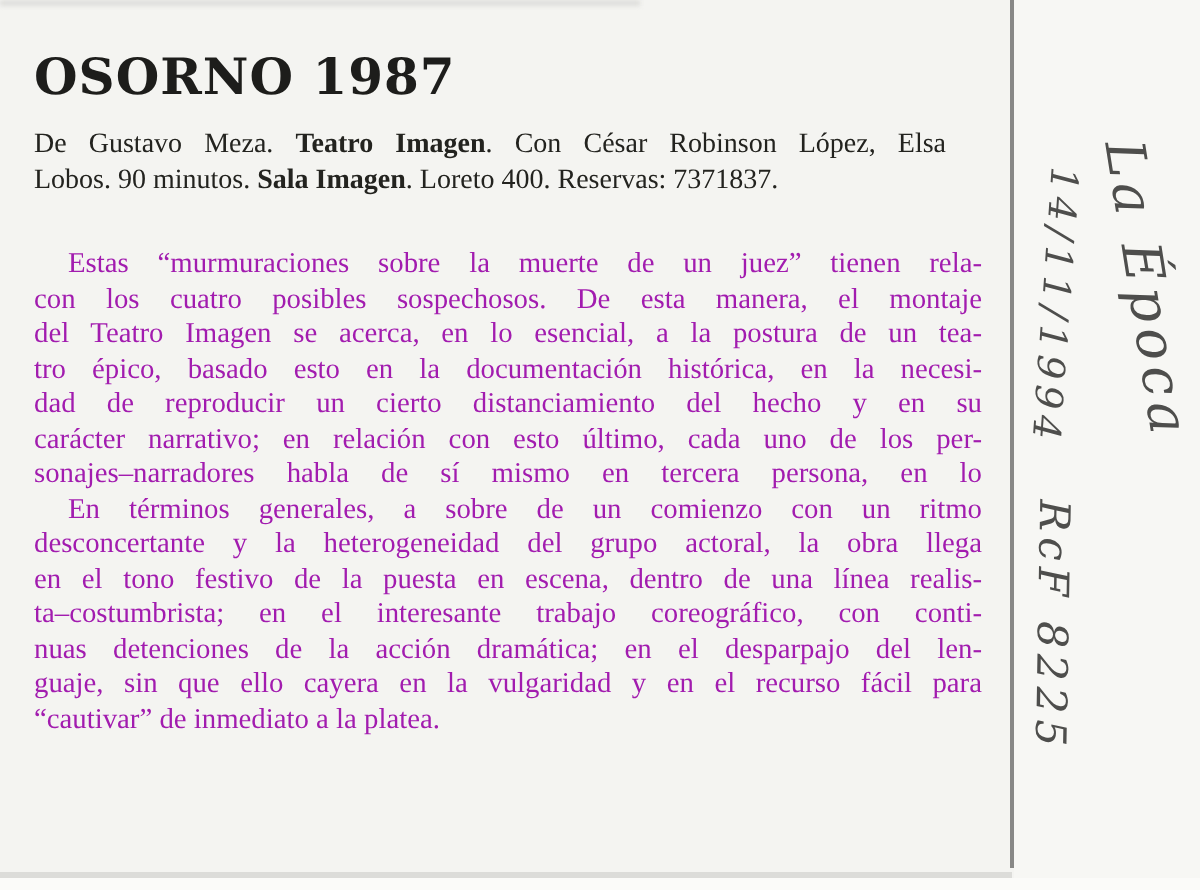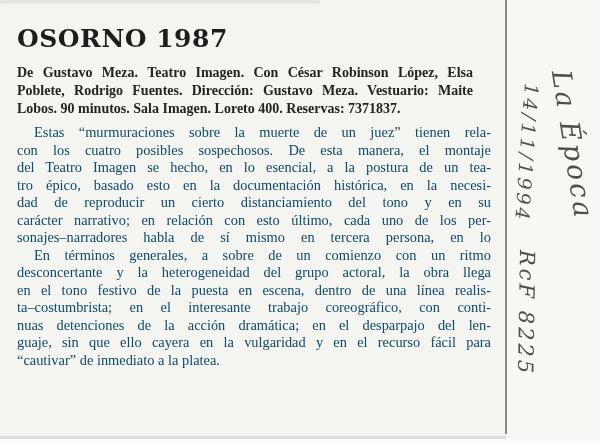--- a/index.html
+++ b/index.html
@@ -25,27 +25,27 @@
     background:#dededb;filter:blur(1px);
   }
   .headline{
     position:absolute;left:17px;top:24px;
     font-family:"DejaVu Serif", serif;
     font-weight:bold;font-size:25px;letter-spacing:0.5px;
     color:#1d1d1b;
   }
   .credits{
     position:absolute;left:17px;top:64px;width:456px;
-    font-size:14px;line-height:18px;color:#23231f;font-weight:bold;
+    font-size:14px;line-height:18px;color:#23231f;
   }
   .credits .jline{text-align:justify;text-align-last:justify;}
   .credits .lastline{text-align:justify;text-align-last:left;}
   .bodytext{
     position:absolute;left:17px;top:124px;width:474px;
-    font-size:14.4px;line-height:17.5px;color:#0c4a6e;
+    font-size:14.4px;line-height:17.5px;color:#a21caf;
   }
   .bline{text-align:justify;text-align-last:justify;}
   .bline.first{text-indent:17px;}
   .bline.last{text-align-last:left;}
   .pencil-line{
     position:absolute;left:505px;top:0;width:2px;height:434px;
     background:#6d6d6b;opacity:0.8;
   }
   .handw{
     position:absolute;color:#4e4e4c;
@@ -72,31 +72,30 @@
 
   <div class="right-margin"></div>
   <div class="top-smudge"></div>
   <div class="bottom-edge"></div>
   <div class="bottom-strip"></div>
 
   <div class="headline">OSORNO 1987</div>
 
   <div class="credits">
     <div class="jline"><span>De Gustavo Meza. </span><b>Teatro Imagen</b><span>. Con César Robinson López, Elsa</span></div>
-    <div class="jline"><span>Poblete, Rodrigo Fuentes. Dirección: </span><b>Gustavo Meza.</b><span> Vestuario: Maite</span></div>
     <div class="lastline"><span>Lobos. 90 minutos. </span><b>Sala Imagen</b><span>. Loreto 400. Reservas: 7371837.</span></div>
   </div>
 
   <div class="bodytext">
     <div>
       <div class="bline first">Estas “murmuraciones sobre la muerte de un juez” tienen rela-</div>
       <div class="bline">con los cuatro posibles sospechosos. De esta manera, el montaje</div>
-      <div class="bline">del Teatro Imagen se hecho, en lo esencial, a la postura de un tea-</div>
+      <div class="bline">del Teatro Imagen se acerca, en lo esencial, a la postura de un tea-</div>
       <div class="bline">tro épico, basado esto en la documentación histórica, en la necesi-</div>
-      <div class="bline">dad de reproducir un cierto distanciamiento del tono y en su</div>
+      <div class="bline">dad de reproducir un cierto distanciamiento del hecho y en su</div>
       <div class="bline">carácter narrativo; en relación con esto último, cada uno de los per-</div>
       <div class="bline">sonajes–narradores habla de sí mismo en tercera persona, en lo</div>
     </div>
     <div>
       <div class="bline first">En términos generales, a sobre de un comienzo con un ritmo</div>
       <div class="bline">desconcertante y la heterogeneidad del grupo actoral, la obra llega</div>
       <div class="bline">en el tono festivo de la puesta en escena, dentro de una línea realis-</div>
       <div class="bline">ta–costumbrista; en el interesante trabajo coreográfico, con conti-</div>
       <div class="bline">nuas detenciones de la acción dramática; en el desparpajo del len-</div>
       <div class="bline">guaje, sin que ello cayera en la vulgaridad y en el recurso fácil para</div>

